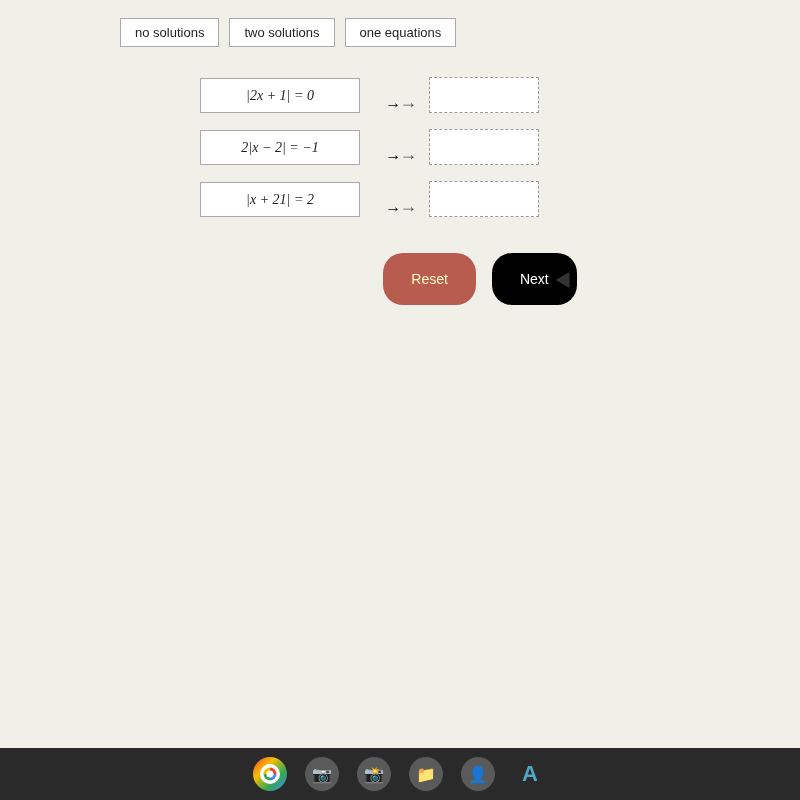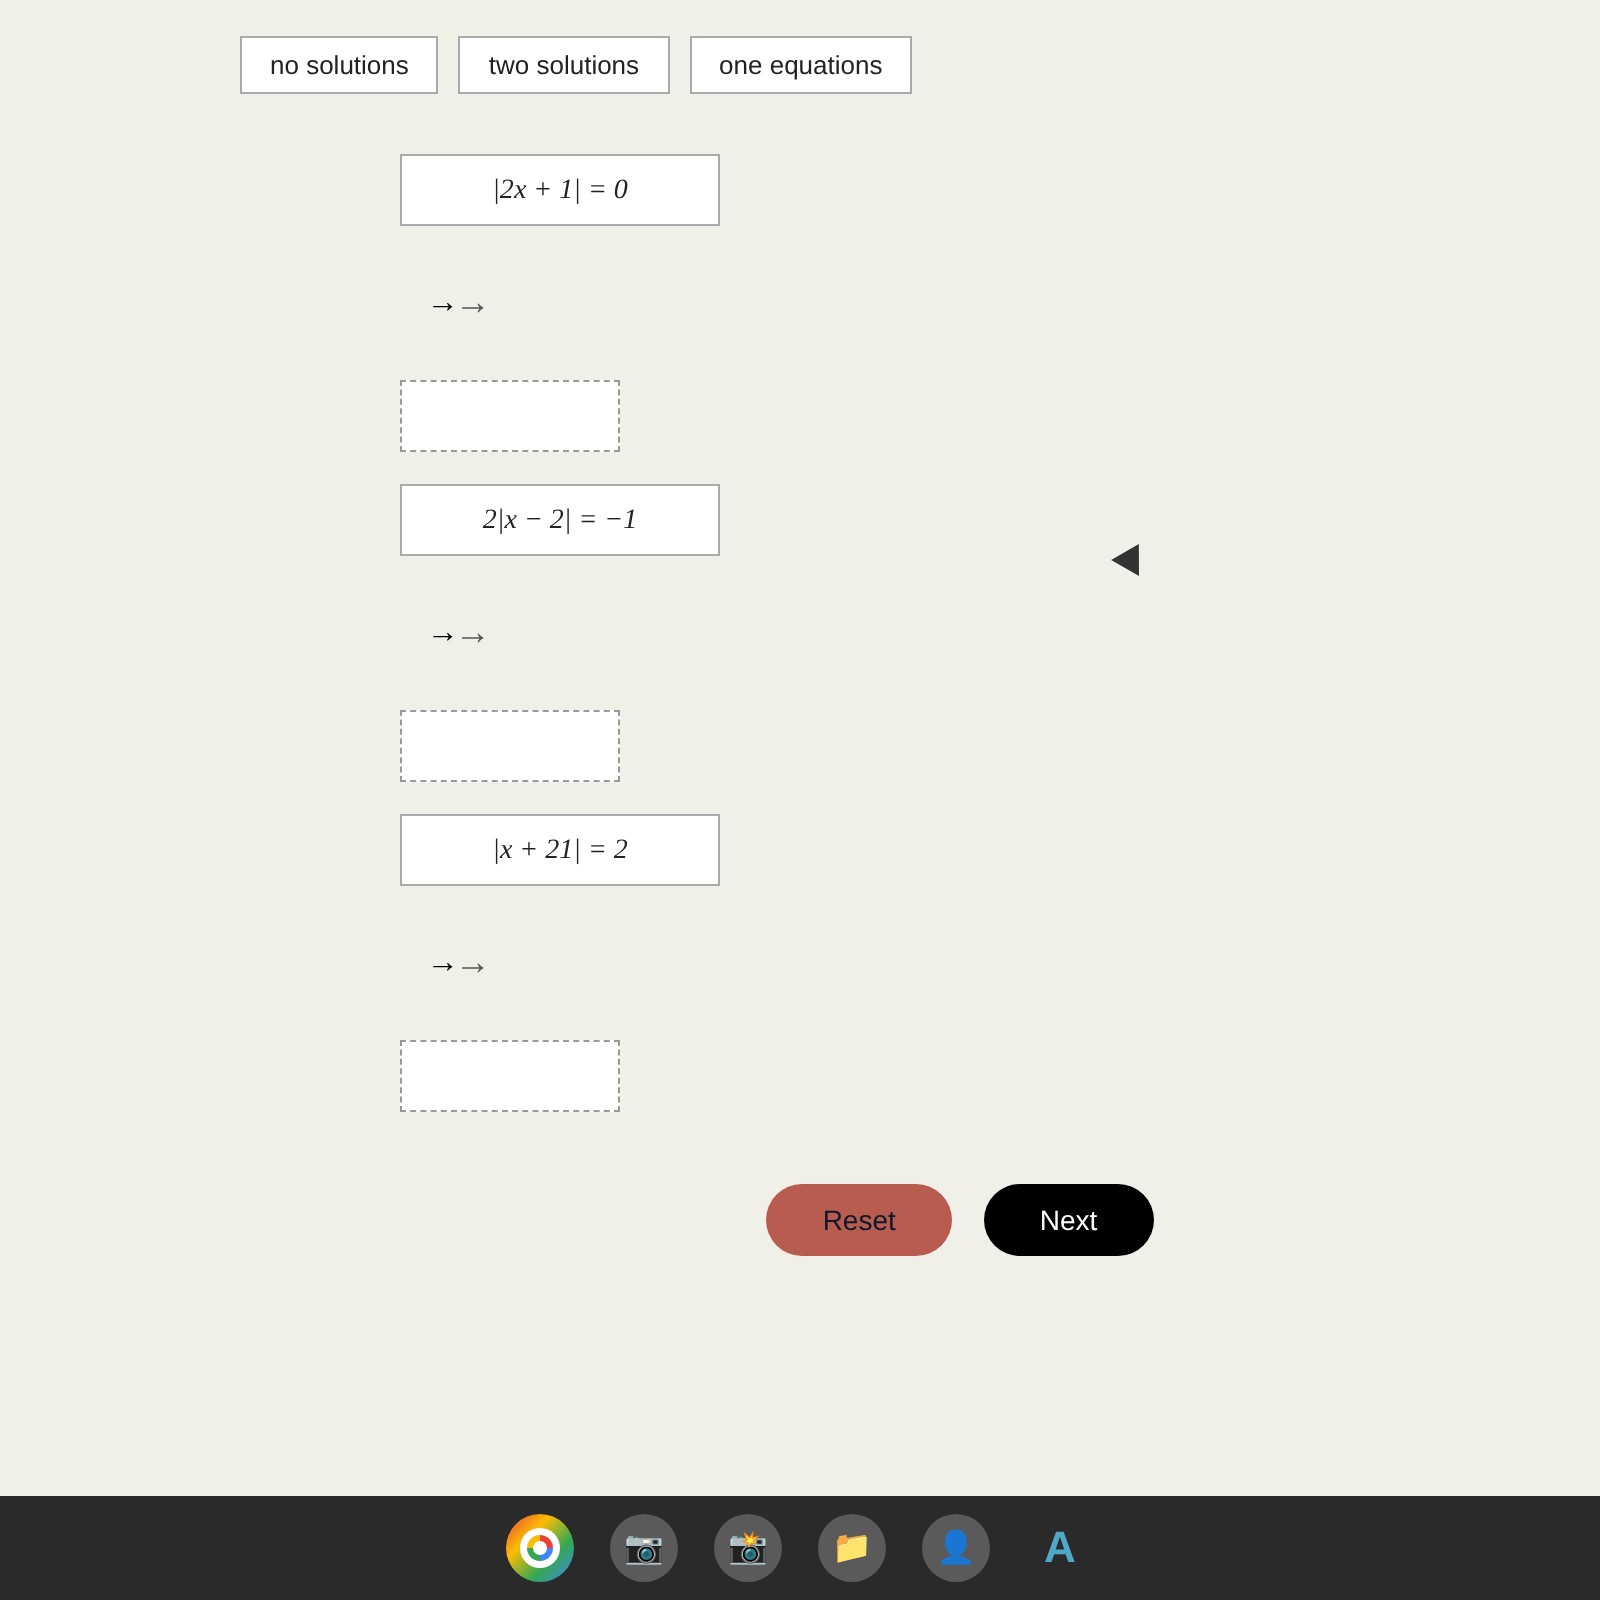--- a/index.html
+++ b/index.html
@@ -57,23 +57,22 @@
     .equations-area {
       display: flex;
       flex-direction: column;
       gap: 16px;
       margin-left: 180px;
       margin-top: 10px;
     }
 
     .equation-row {
       display: flex;
-      align-items: flex-start;
-      gap: 28px;
-      flex-direction: column;
+      align-items: flex-end;
+      gap: 12px;
     }
 
     .equation-box {
       border: 1.5px solid #aaa;
       background: #fff;
       padding: 8px 14px;
       font-size: 14px;
       color: #222;
       min-width: 160px;
       text-align: center;
@@ -102,24 +101,24 @@
     .buttons-row {
       display: flex;
       justify-content: center;
       gap: 16px;
       margin-top: 36px;
       margin-left: 160px;
     }
 
     .btn-reset {
       background: #b85c50;
-      color: #0f172a;
+      color: #fef9c3;
       border: none;
       border-radius: 20px;
-      padding: 2px 28px;
+      padding: 18px 28px;
       font-size: 14px;
       cursor: pointer;
     }
 
     .btn-next {
       background: #000000;
       color: #fff;
       border: none;
       border-radius: 20px;
       padding: 10px 28px;

